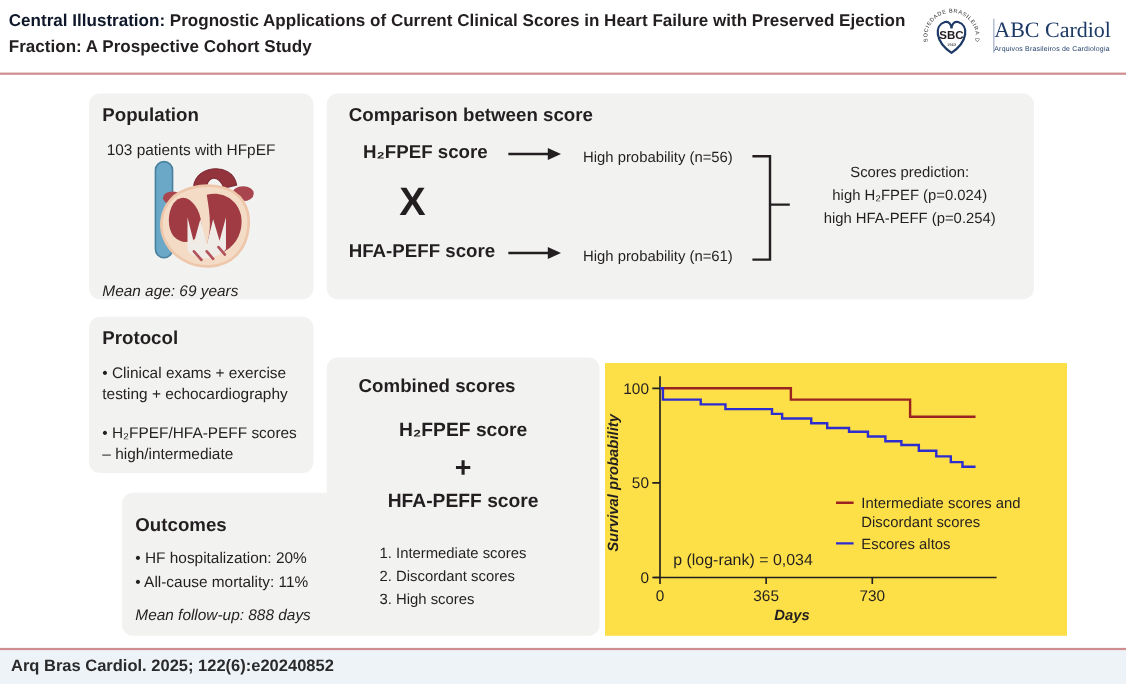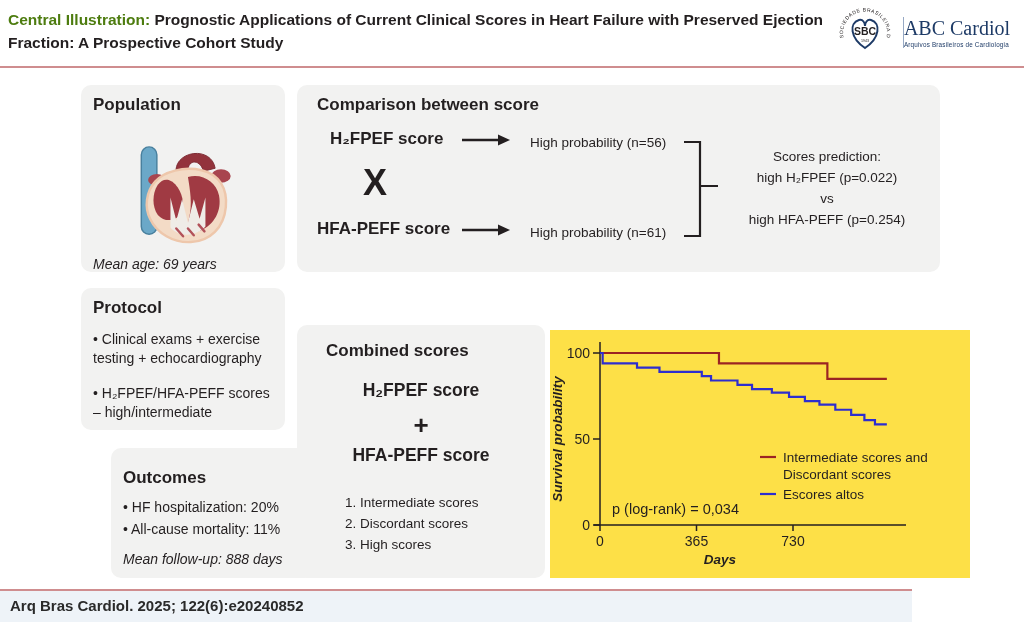--- a/index.html
+++ b/index.html
@@ -3,21 +3,21 @@
 <meta charset="utf-8">
 <style>
   html,body{margin:0;padding:0;background:#fff;}
   .page{position:relative;width:1024px;height:622px;background:#ffffff;overflow:hidden;
         font-family:"Liberation Sans","DejaVu Sans",sans-serif;color:#231f20;}
 
   
   .header{position:absolute;left:0;top:0;width:1024px;height:66px;background:#fff;
           border-bottom:2px solid #cf8d8f;}
   .title{position:absolute;left:8px;top:8px;width:820px;font-size:15.5px;font-weight:bold;line-height:1.5;}
-  .title .hl{color:#4d7c0f;}
+  .title .hl{color:#0f172a;}
   .logos{position:absolute;right:14px;top:4px;display:flex;align-items:center;gap:10px;}
   .abc-block{border-left:1.5px solid #97a9c4;}
   .abc-name{font-family:"Liberation Serif","DejaVu Serif",serif;font-size:20px;color:#1d3a66;}
   .abc-sub{font-size:6.3px;color:#1d3a66;margin-top:1px;letter-spacing:.2px;}
 
   
   .box{position:absolute;background:#f2f2f1;border-radius:10px;}
   .box h2{position:absolute;margin:0;font-size:17px;font-weight:bold;color:#231f20;}
   .t14{position:absolute;font-size:14px;line-height:1.35;}
   .t135{position:absolute;font-size:13.5px;line-height:1.55;}
@@ -47,21 +47,21 @@
   .chart{position:absolute;left:550px;top:330px;width:420px;height:248px;background:#fde047;}
   svg text{font-family:"Liberation Sans","DejaVu Sans",sans-serif;fill:#231f20;}
   .axis{stroke:#231f20;stroke-width:1.5;fill:none;}
   .tick-label{font-size:14px;}
   .axis-label{font-size:13.5px;font-weight:bold;font-style:italic;}
   .p-text{font-size:14.5px;}
   .legend-text{font-size:13.5px;}
   .km-line{fill:none;stroke-width:2.2;}
 
   
-  .footer{position:absolute;left:0;top:589px;width:912px;height:33px;background:#eef3f8;
+  .footer{position:absolute;left:0;top:589px;width:1024px;height:33px;background:#eef3f8;
           border-top:2px solid #cf8d8f;box-sizing:border-box;}
   .citation{position:absolute;left:10px;top:6px;font-size:15px;font-weight:bold;color:#2a2a2a;}
 </style>
 </head>
 <body>
 
 <div class="page">
 
   <div class="header">
     <div class="title">
@@ -84,20 +84,21 @@
 
       <div class="abc-block">
         <div class="abc-name">ABC Cardiol</div>
         <div class="abc-sub">Arquivos Brasileiros de Cardiologia</div>
       </div>
     </div>
   </div>
 
   <div class="box" id="box-population">
     <h2 style="left:12px;top:10px;">Population</h2>
+    <div class="t14" style="left:16px;top:42px;">103 patients with HFpEF</div>
 
     <svg class="heart-svg" width="118" height="102" viewBox="0 0 120 105">
       <rect x="14" y="4" width="16" height="90" rx="8" fill="#6ba8c8" stroke="#49809e" stroke-width="1.5"></rect>
       <ellipse cx="30" cy="38" rx="9" ry="6" fill="#a8454e"></ellipse>
       <ellipse cx="96" cy="34" rx="10" ry="7" fill="#a8454e"></ellipse>
       <path d="M50,32 C46,8 86,2 90,26 L78,29 C74,15 60,17 62,32 Z" fill="#93333c" stroke="#7c2a33" stroke-width="1"></path>
       <path d="M28,40 C19,50 17,66 23,78 C30,93 47,103 65,102 C85,101 99,87 101,66 C103,47 94,32 76,28 C58,24 37,29 28,40 Z" fill="#f3dbc6" stroke="#eec7ab" stroke-width="2.5"></path>
       <path d="M31,43 C25,52 25,66 31,74 C39,83 52,80 56,70 C59,59 54,46 46,40 C40,36 35,38 31,43 Z" fill="#a03a43"></path>
       <path d="M62,35 C77,31 91,40 94,54 C97,70 89,84 75,90 C67,93 61,88 63,78 C67,63 64,48 62,35 Z" fill="#a03a43"></path>
       <path d="M44,56 L50,80 L56,58 L62,82 L68,58 L74,78 L80,56 L80,86 C70,97 52,97 44,87 Z" fill="#efece7"></path>
@@ -137,22 +138,21 @@
       <polygon points="36,0.5 48,6 36,11.5" fill="#231f20"></polygon>
     </svg>
     <div class="result" style="left:233px;top:140px;">High probability (n=61)</div>
 
     <svg class="bracket" style="left:385px;top:55px;" width="38" height="98" viewBox="0 0 38 98">
       <path d="M2,2 H18 V46 H36 M18,46 V96 H2" fill="none" stroke="#231f20" stroke-width="2.2"></path>
     </svg>
 
     <div class="prediction">
       <div>Scores prediction:</div>
-      <div>high H₂FPEF (p=0.022)</div>
-      <div>vs</div>
+      <div>high H₂FPEF (p=0.024)</div>
       <div>high HFA-PEFF (p=0.254)</div>
     </div>
   </div>
 
   <div class="box" id="box-combined">
     <h2 style="left:29px;top:16px;">Combined scores</h2>
     <div class="center-score" style="top:55px;">H₂FPEF score</div>
     <div class="plus" style="top:87px;">+</div>
     <div class="center-score" style="top:120px;">HFA-PEFF score</div>
     <div class="t135" style="left:48px;top:168px;">

